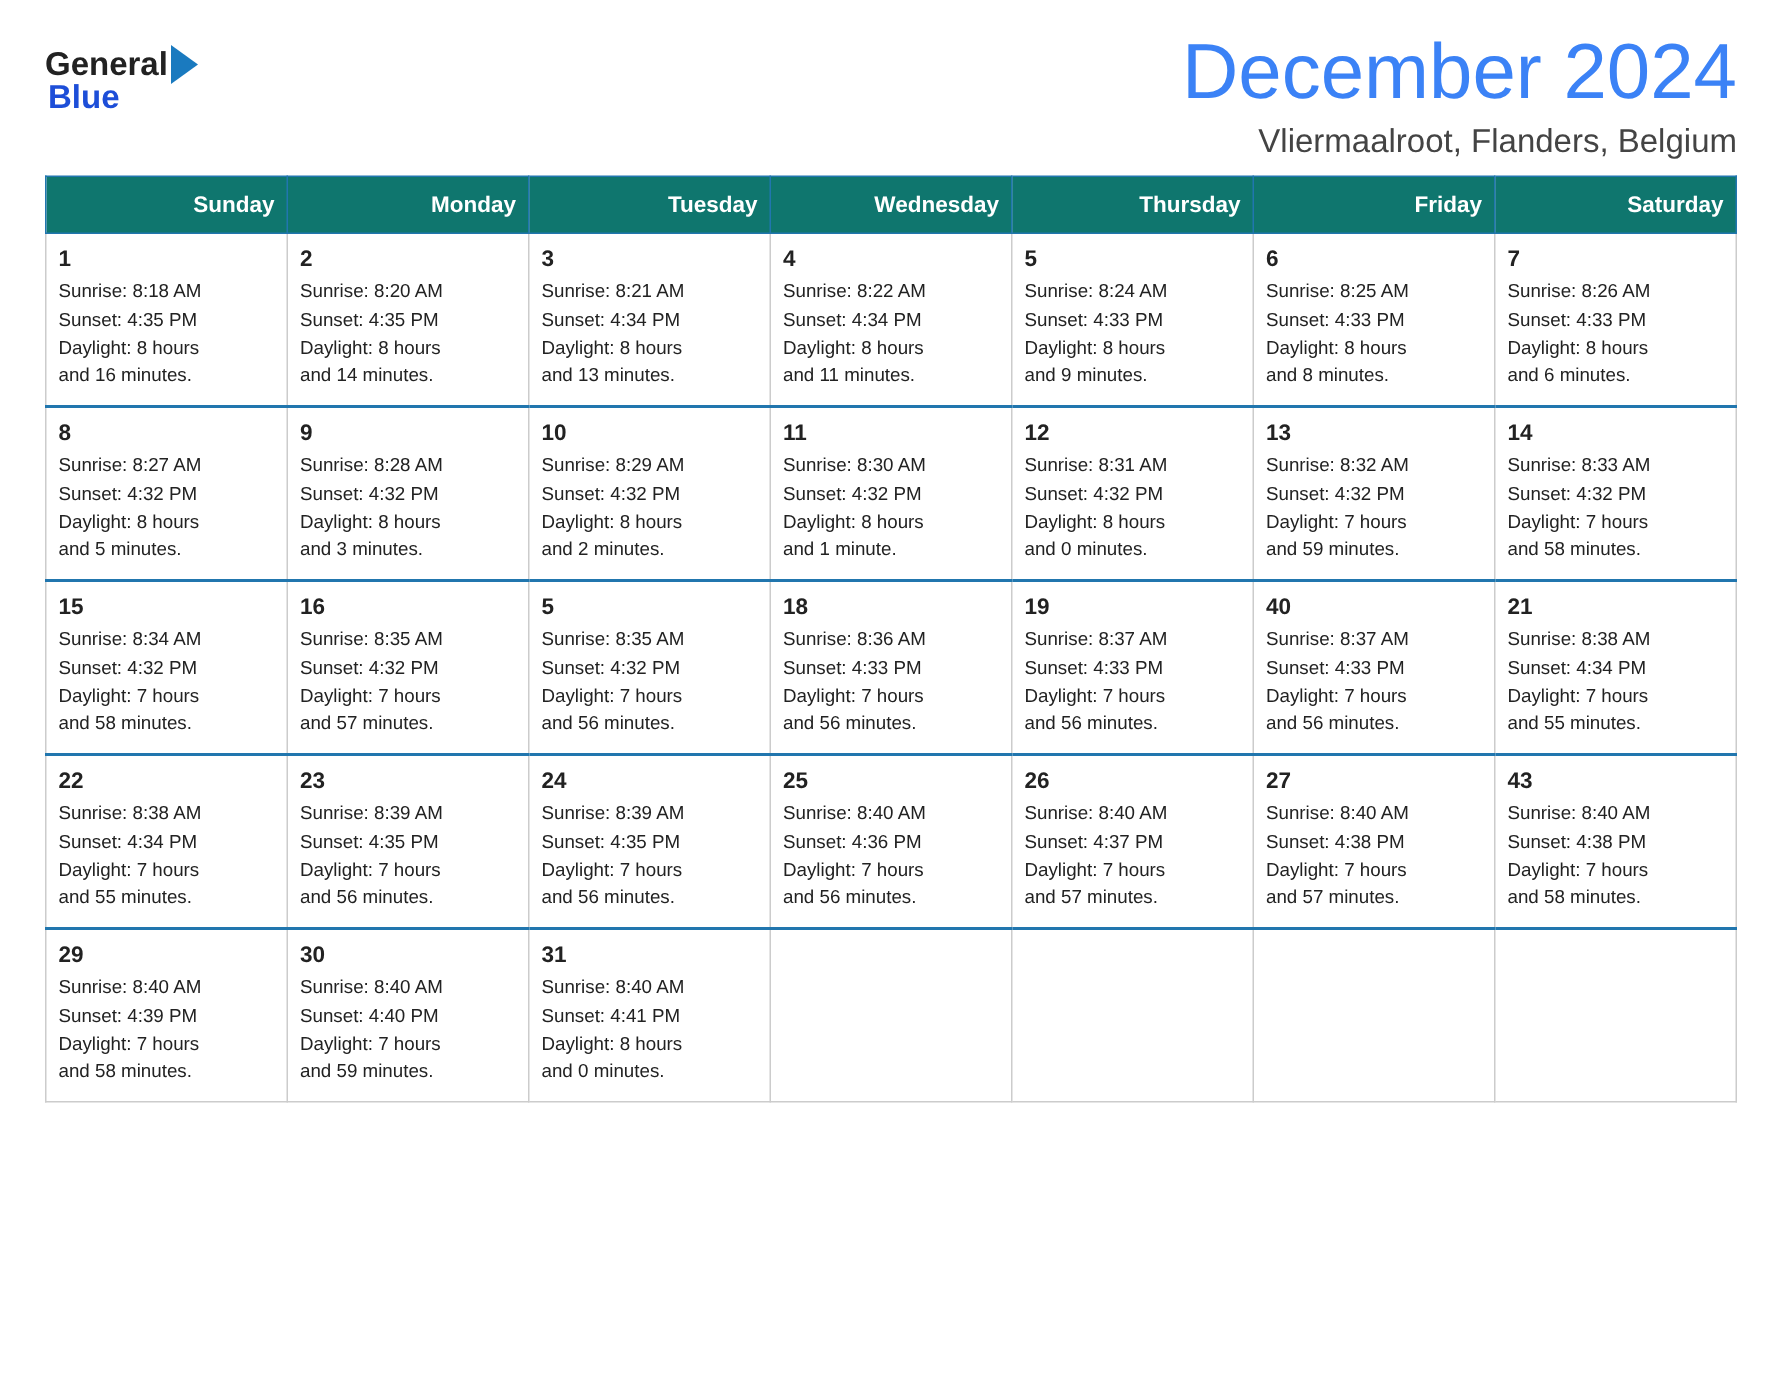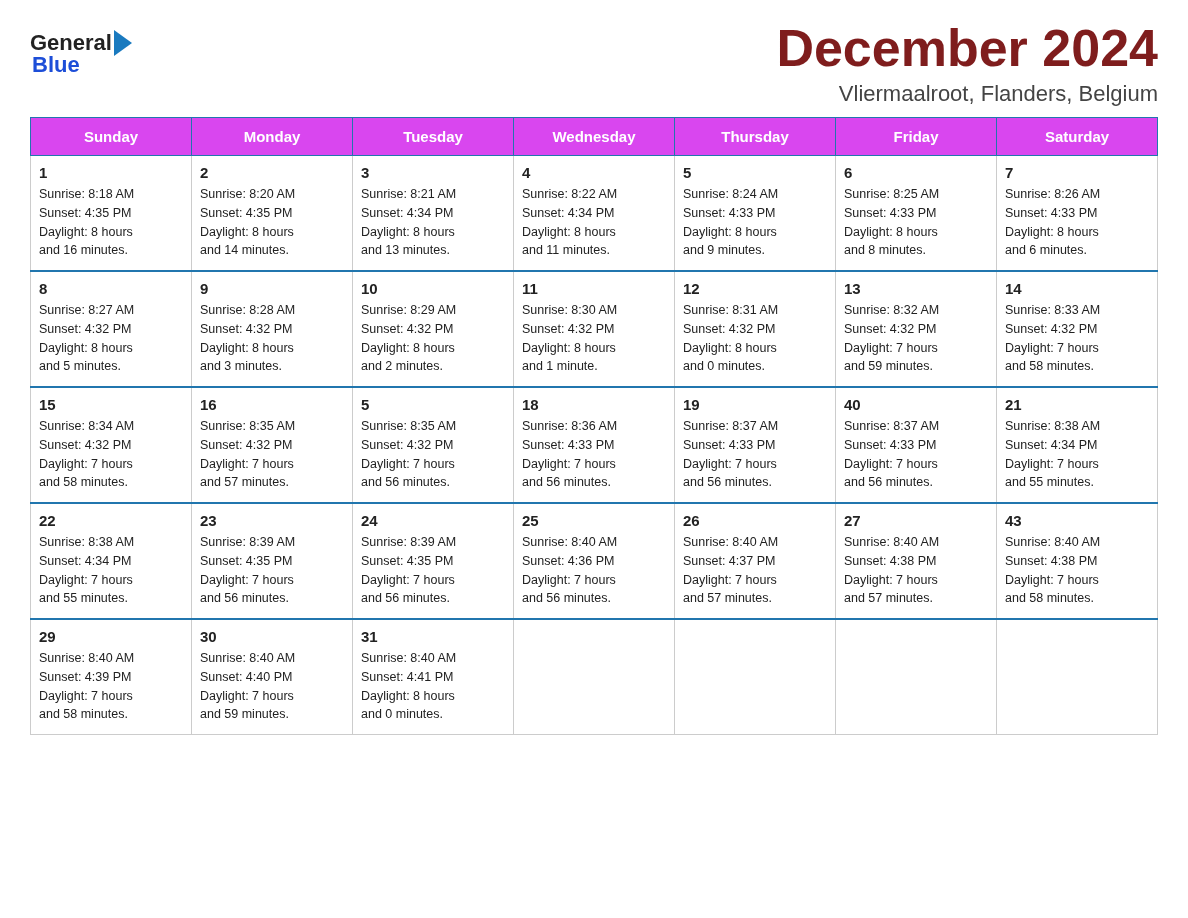--- a/index.html
+++ b/index.html
@@ -44,41 +44,41 @@
     .logo-blue {
       color: #1d4ed8;
       font-size: 22px;
       font-weight: bold;
     }
     .title-block {
       text-align: right;
     }
     .calendar-title {
       font-size: 52px;
-      font-weight: bold;
-      color: #7f1d1d;
+      font-weight: normal;
+      color: #3b82f6;
       line-height: 1.1;
     }
     .calendar-subtitle {
       font-size: 22px;
       color: #444;
       margin-top: 4px;
     }
     table {
       width: 100%;
       border-collapse: collapse;
       margin-top: 10px;
     }
     thead tr th {
-      background-color: #d946ef;
+      background-color: #0f766e;
       color: #fff;
       font-size: 15px;
       font-weight: bold;
       padding: 10px 8px;
-      text-align: center;
+      text-align: right;
       border: 1px solid #2176ae;
     }
     tbody tr td {
       vertical-align: top;
       padding: 8px 8px 10px 8px;
       border: 1px solid #ccc;
       font-size: 13px;
       min-height: 90px;
       width: 14.28%;
       background: #fff;

